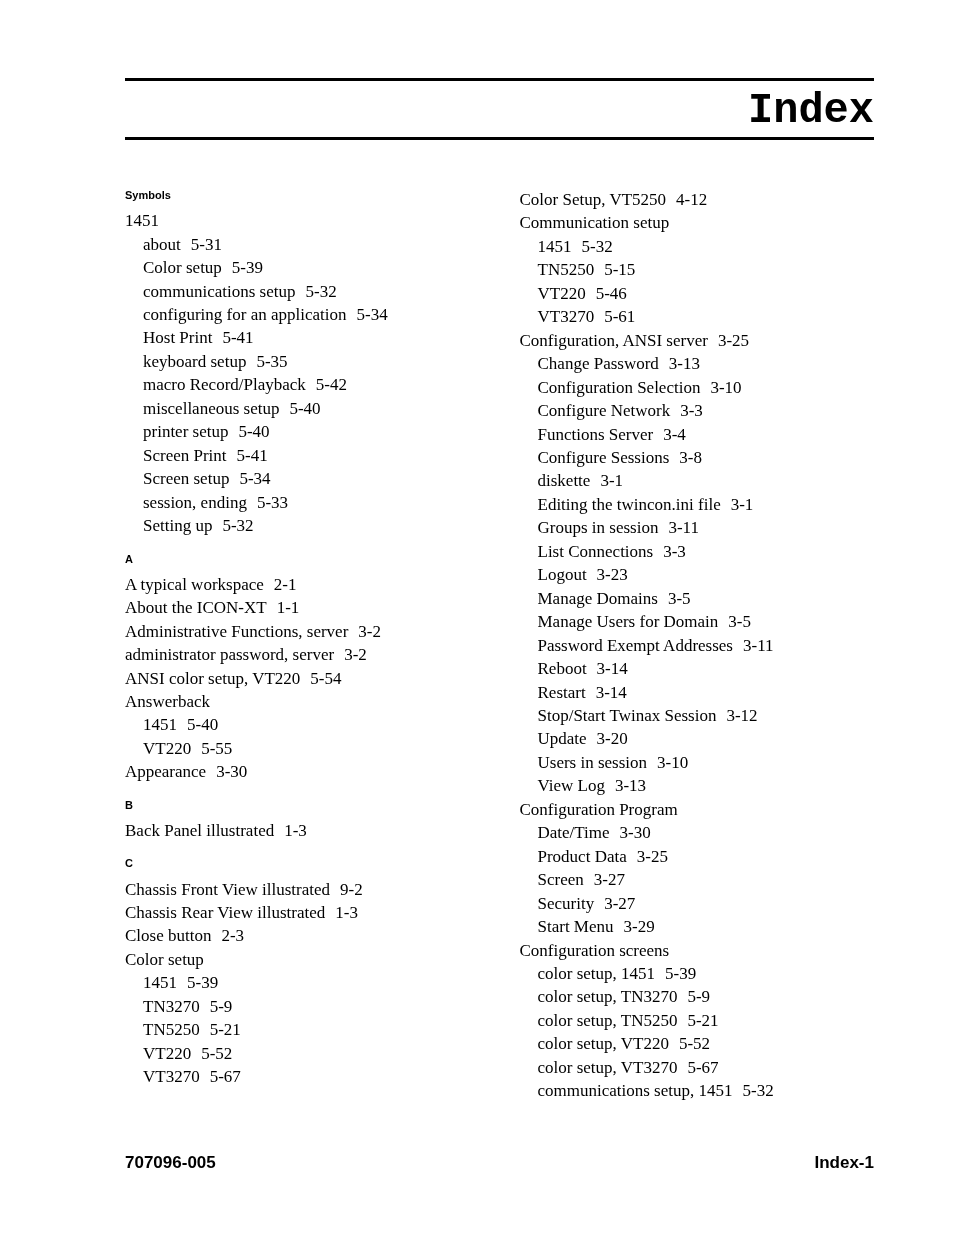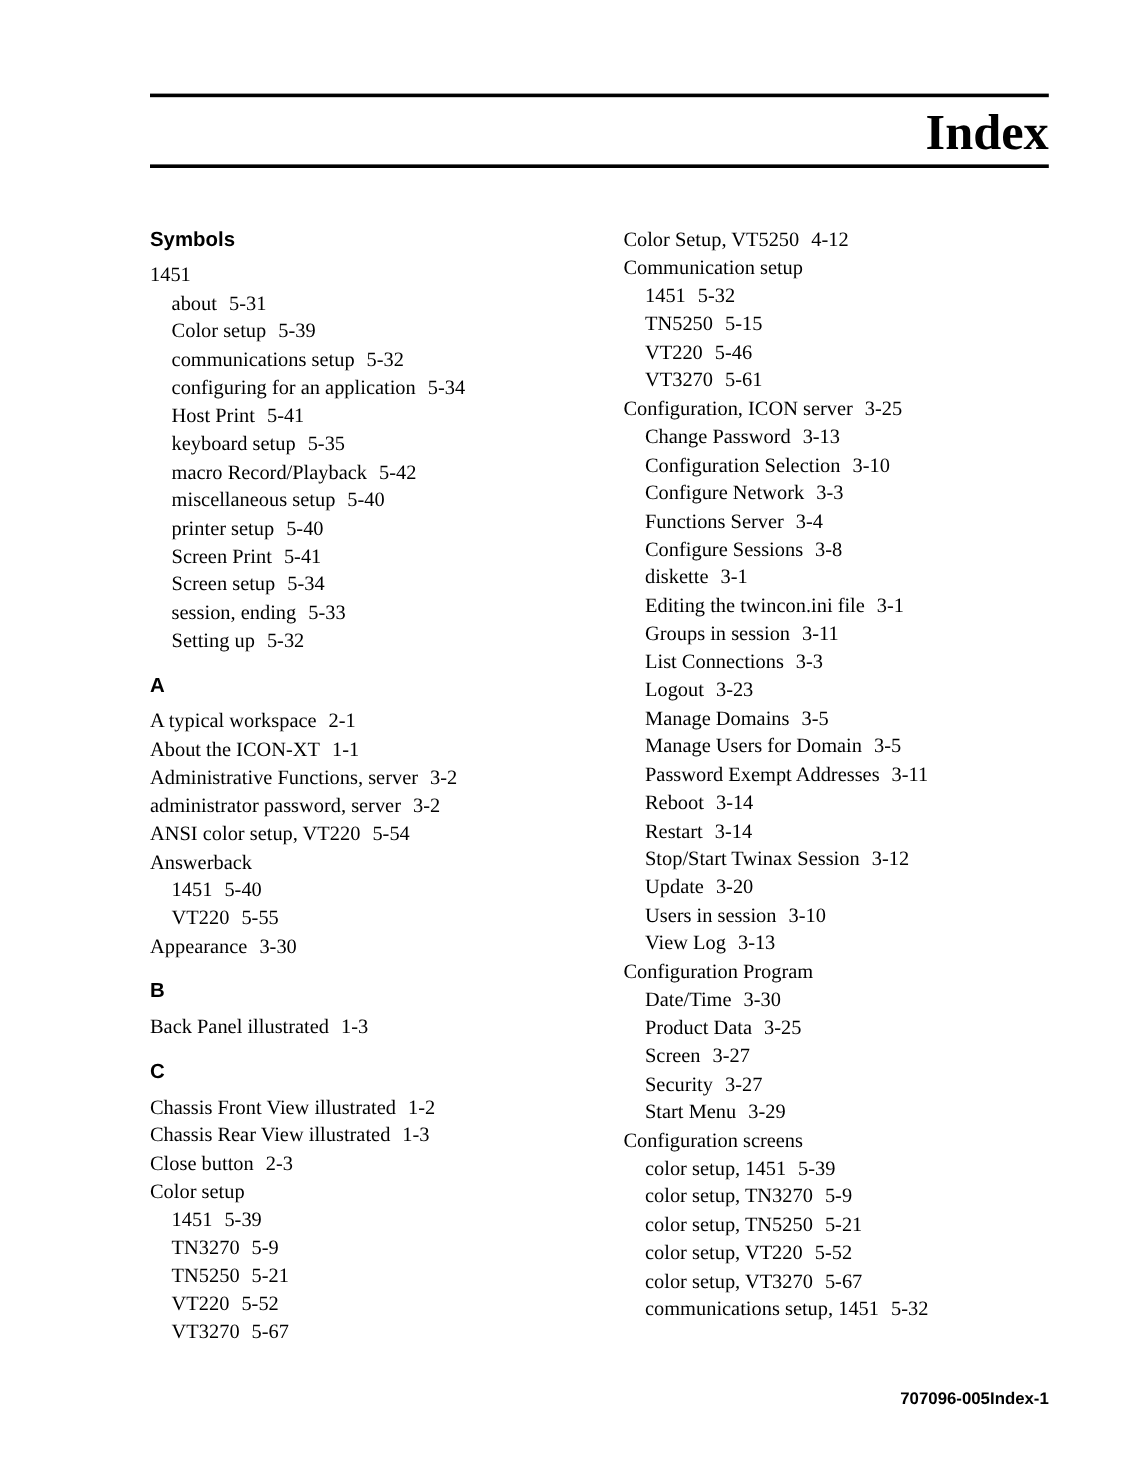--- a/index.html
+++ b/index.html
@@ -18,38 +18,38 @@
   }
   .rule-thick {
     border: none;
     border-top: 3px solid #000;
     margin: 0;
   }
   .title-block {
     padding: 6px 0 2px 0;
   }
   .page-title {
-    font-family: Liberation Serif, serif;
+    font-family: Liberation Mono, monospace;
     font-weight: 700;
     font-size: 42px;
     text-align: right;
     margin: 0;
     letter-spacing: 0px;
   }
   .columns {
     margin-top: 48px;
     column-count: 2;
     column-gap: 40px;
     font-size: 17px;
     line-height: 1.38;
   }
   .letter-heading {
     font-family: Arial, Helvetica, sans-serif;
     font-weight: 700;
-    font-size: 17px;
+    font-size: 11px;
     margin: 14px 0 6px 0;
   }
   .letter-heading.first {
     margin-top: 0;
   }
   .entry {
     margin: 0;
   }
   .top-level {
     padding-left: 0;
@@ -63,24 +63,24 @@
   .locator {
     display: inline;
     margin-left: 10px;
   }
   .footer {
     position: absolute;
     bottom: 62px;
     left: 125px;
     right: 80px;
     display: flex;
-    justify-content: flex-end;
+    justify-content: space-between;
     font-family: Arial, Helvetica, sans-serif;
     font-weight: 700;
-    font-size: 14px;
+    font-size: 17px;
   }
 </style>
 </head>
 <body>
 
 <div class="page">
   <hr class="rule-thick">
   <div class="title-block">
     <h1 class="page-title">Index</h1>
   </div>
@@ -108,36 +108,36 @@
       <div class="entry top-level"><span class="term">Administrative Functions, server</span><span class="locator">3-2</span></div>
       <div class="entry top-level"><span class="term">administrator password, server</span><span class="locator">3-2</span></div>
       <div class="entry top-level"><span class="term">ANSI color setup, VT220</span><span class="locator">5-54</span></div>
       <div class="entry top-level"><span class="term">Answerback</span></div>
       <div class="entry sub-level"><span class="term">1451</span><span class="locator">5-40</span></div>
       <div class="entry sub-level"><span class="term">VT220</span><span class="locator">5-55</span></div>
       <div class="entry top-level"><span class="term">Appearance</span><span class="locator">3-30</span></div>
       <div class="letter-heading">B</div>
       <div class="entry top-level"><span class="term">Back Panel illustrated</span><span class="locator">1-3</span></div>
       <div class="letter-heading">C</div>
-      <div class="entry top-level"><span class="term">Chassis Front View illustrated</span><span class="locator">1-2</span></div>
+      <div class="entry top-level"><span class="term">Chassis Front View illustrated</span><span class="locator">9-2</span></div>
       <div class="entry top-level"><span class="term">Chassis Rear View illustrated</span><span class="locator">1-3</span></div>
       <div class="entry top-level"><span class="term">Close button</span><span class="locator">2-3</span></div>
       <div class="entry top-level"><span class="term">Color setup</span></div>
       <div class="entry sub-level"><span class="term">1451</span><span class="locator">5-39</span></div>
       <div class="entry sub-level"><span class="term">TN3270</span><span class="locator">5-9</span></div>
       <div class="entry sub-level"><span class="term">TN5250</span><span class="locator">5-21</span></div>
       <div class="entry sub-level"><span class="term">VT220</span><span class="locator">5-52</span></div>
       <div class="entry sub-level"><span class="term">VT3270</span><span class="locator">5-67</span></div>
       <div class="entry top-level"><span class="term">Color Setup, VT5250</span><span class="locator">4-12</span></div>
       <div class="entry top-level"><span class="term">Communication setup</span></div>
       <div class="entry sub-level"><span class="term">1451</span><span class="locator">5-32</span></div>
       <div class="entry sub-level"><span class="term">TN5250</span><span class="locator">5-15</span></div>
       <div class="entry sub-level"><span class="term">VT220</span><span class="locator">5-46</span></div>
       <div class="entry sub-level"><span class="term">VT3270</span><span class="locator">5-61</span></div>
-      <div class="entry top-level"><span class="term">Configuration, ICON server</span><span class="locator">3-25</span></div>
+      <div class="entry top-level"><span class="term">Configuration, ANSI server</span><span class="locator">3-25</span></div>
       <div class="entry sub-level"><span class="term">Change Password</span><span class="locator">3-13</span></div>
       <div class="entry sub-level"><span class="term">Configuration Selection</span><span class="locator">3-10</span></div>
       <div class="entry sub-level"><span class="term">Configure Network</span><span class="locator">3-3</span></div>
       <div class="entry sub-level"><span class="term">Functions Server</span><span class="locator">3-4</span></div>
       <div class="entry sub-level"><span class="term">Configure Sessions</span><span class="locator">3-8</span></div>
       <div class="entry sub-level"><span class="term">diskette</span><span class="locator">3-1</span></div>
       <div class="entry sub-level"><span class="term">Editing the twincon.ini file</span><span class="locator">3-1</span></div>
       <div class="entry sub-level"><span class="term">Groups in session</span><span class="locator">3-11</span></div>
       <div class="entry sub-level"><span class="term">List Connections</span><span class="locator">3-3</span></div>
       <div class="entry sub-level"><span class="term">Logout</span><span class="locator">3-23</span></div>

